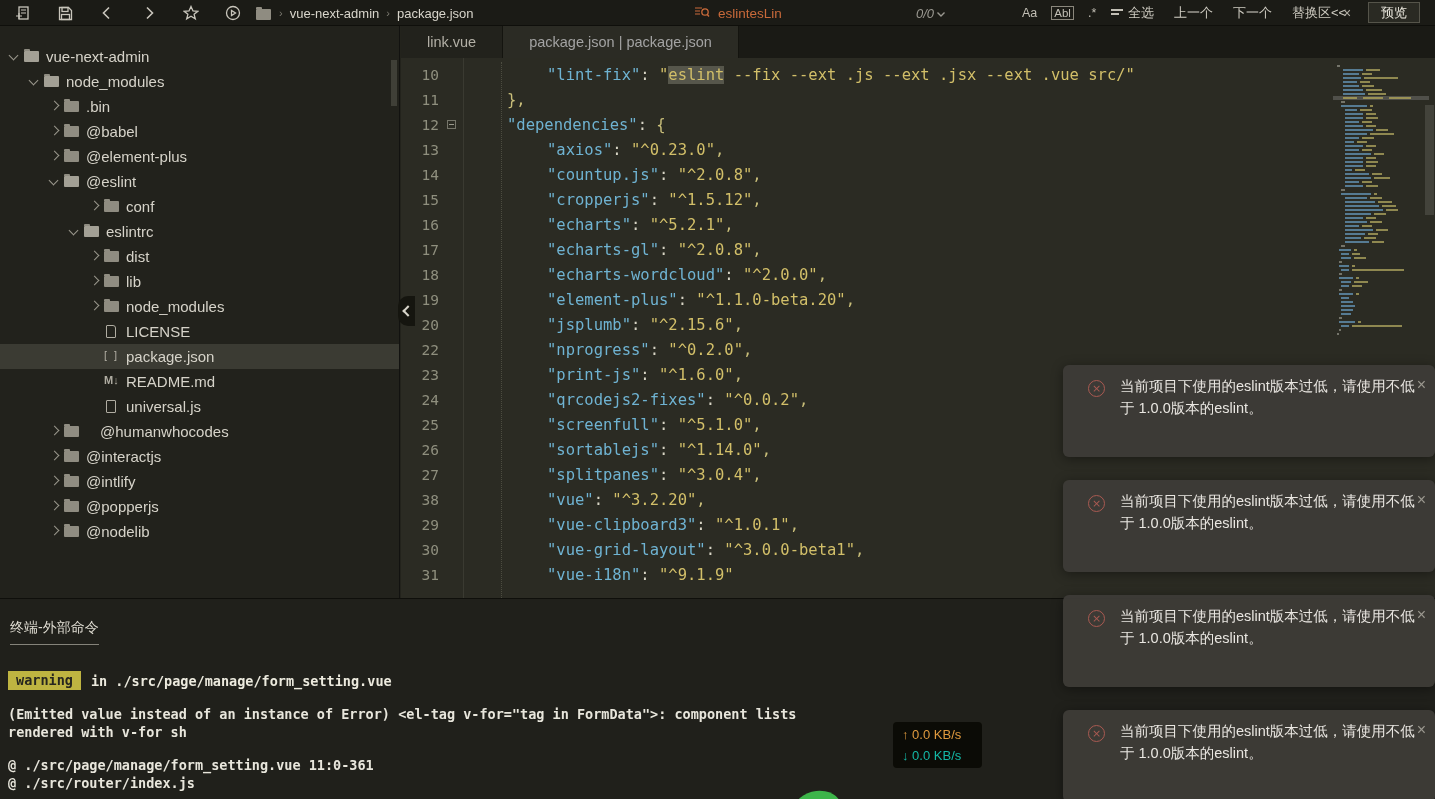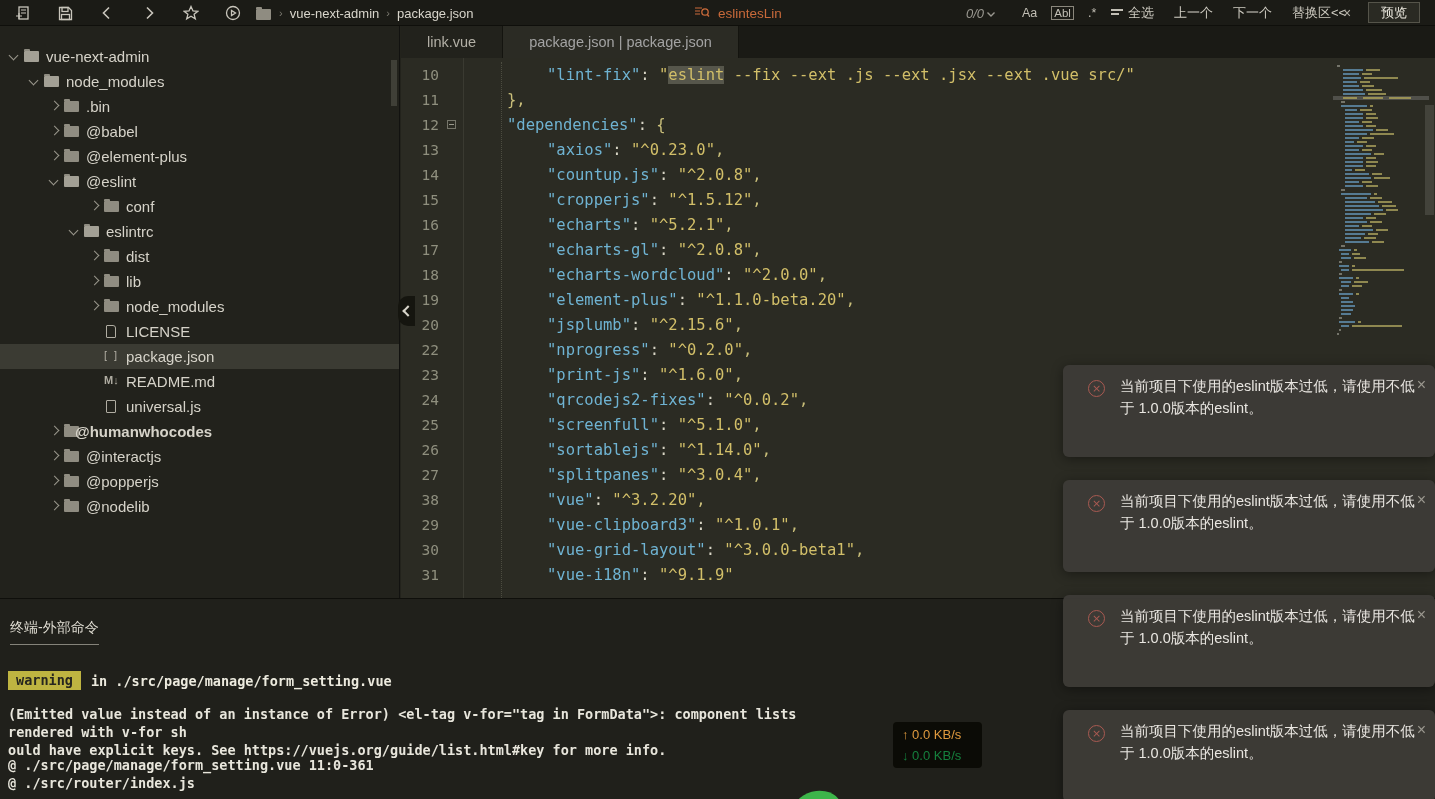--- a/index.html
+++ b/index.html
@@ -7,21 +7,21 @@
   body { position:relative; background:#23231c; font-family:"Liberation Sans",sans-serif; color:#d6d3c9; }
 
   
   .toolbar { position:absolute; top:0; left:0; right:0; height:26px; background:#1b1b16; border-bottom:1px solid #0f0f0b; z-index:30; }
   .tb-icons { position:absolute; left:2px; top:0; height:26px; display:flex; align-items:center; }
   .tbtn { width:42px; height:26px; display:flex; align-items:center; justify-content:center; color:#c9c6bc; }
   .tbtn svg { display:block; }
   .breadcrumb { position:absolute; left:256px; top:0; height:26px; display:flex; align-items:center; gap:7px; font-size:13px; color:#d8d5cb; }
   .crumb-sep { color:#7d7b72; font-size:11px; }
   .search-q { position:absolute; left:694px; top:0; height:26px; display:flex; align-items:center; gap:8px; font-size:13.5px; color:#c96a3a; }
-  .counter { position:absolute; left:966px; top:0; height:26px; display:flex; align-items:center; gap:2px; color:#9a9890; }
+  .counter { position:absolute; left:916px; top:0; height:26px; display:flex; align-items:center; gap:2px; color:#9a9890; }
   .counter .cnt { font-style:italic; font-size:13px; }
   .opts { position:absolute; left:1022px; top:0; height:26px; display:flex; align-items:center; gap:14px; color:#c2bfb5; font-size:12.5px; }
   .opt-box { border:1px solid #8a877c; padding:0 2px; font-size:11.5px; }
   .actions { position:absolute; left:1128px; top:0; height:26px; display:flex; align-items:center; gap:20px; font-size:13px; color:#cfccc2; }
   .tb-close { position:absolute; left:1337px; top:0; height:26px; width:20px; display:flex; align-items:center; justify-content:center; color:#b3b0a6; font-size:14px; }
   .preview-btn { position:absolute; left:1368px; top:2px; height:21px; padding:0 12px; background:#2a2a23; border:1px solid #55544a; color:#e8e5db; font-size:13px; display:flex; align-items:center; }
 
   
   .sidebar { position:absolute; top:26px; left:0; width:400px; bottom:201px; background:#22221c; border-right:1px solid #121210; overflow:hidden; z-index:5; }
   .tree { position:absolute; top:18px; left:0; right:0; }
@@ -76,21 +76,21 @@
   .terminal { position:absolute; top:598px; left:0; right:0; height:201px; background:#20201b; border-top:1px solid #0f0f0b; z-index:5; font-family:"DejaVu Sans Mono",monospace; }
   .term-tab { position:absolute; left:10px; top:20px; font-family:"Liberation Sans",sans-serif; font-size:14px; color:#dedbd1; padding-bottom:7px; border-bottom:1px solid #85837a; }
   .warn-line { position:absolute; left:8px; top:72px; font-size:13.5px; font-weight:bold; color:#eceade; display:flex; align-items:center; gap:10px; }
   .warn-badge { background:#beb441; color:#26261f; padding:1px 8px 2px; font-weight:bold; }
   .term-msg { position:absolute; left:8px; top:106px; width:860px; font-size:13.5px; font-weight:bold; color:#e8e6dc; line-height:18px; }
   .term-at { position:absolute; left:8px; font-size:13.5px; font-weight:bold; color:#e8e6dc; }
   .at1 { top:158px; } .at2 { top:176px; }
 
   
   .net { position:absolute; left:893px; top:722px; width:89px; height:46px; background:#0b0b06; border-radius:4px; padding:2px 9px; font-size:13px; line-height:21px; z-index:8; }
-  .net .up { color:#e09a3e; } .net .down { color:#15803d; }
+  .net .up { color:#e09a3e; } .net .down { color:#14b8a6; }
 
   .green-arc { position:absolute; left:794px; top:791px; width:46px; height:16px; background:#3db54a; border-radius:50% 50% 0 0 / 100% 100% 0 0; transform:rotate(-6deg); z-index:8; }
 
   
   .toast { position:absolute; left:1063px; width:372px; height:92px; background:rgba(61,59,55,0.97); border-radius:6px; box-shadow:0 2px 12px rgba(0,0,0,0.4); z-index:20; }
   .t-icon { position:absolute; left:25px; top:15px; width:17px; height:17px; border:1.5px solid #aa5a52; border-radius:50%; color:#aa5a52; font-size:11px; line-height:15px; text-align:center; font-family:"DejaVu Sans",sans-serif; }
   .t-text { position:absolute; left:57px; top:10px; width:300px; color:#e9e6e1; font-size:14.5px; line-height:22px; }
   .t-close { position:absolute; right:9px; top:12px; color:#9b988f; font-size:16px; line-height:16px; }
 
   svg { stroke:currentColor; fill:none; stroke-width:1.3; }
@@ -283,28 +283,35 @@
         <span class="ticon" style="left: 104px; top: 5px;">
           <span class="doc-icon"></span>
         </span>
         <span class="tlabel" style="left: 126px;">universal.js</span>
       </div>
       <div class="trow">
         <span class="chev" style="left: 48px; top: 6px;"></span>
         <span class="ticon" style="left: 64px; top: 5px;">
           <span class="fold-folder"></span>
         </span>
-        <span class="tlabel" style="left: 75px; font-weight: bold;">@humanwhocodes</span>
+        <span class="tlabel" style="left: 100px;">@humanwhocodes</span>
       </div>
       <div class="trow">
         <span class="chev" style="left: 48px; top: 6px;"></span>
         <span class="ticon" style="left: 64px; top: 5px;">
           <span class="fold-folder"></span>
         </span>
         <span class="tlabel" style="left: 86px;">@interactjs</span>
+      </div>
+      <div class="trow">
+        <span class="chev" style="left: 48px; top: 6px;"></span>
+        <span class="ticon" style="left: 64px; top: 5px;">
+          <span class="fold-folder"></span>
+        </span>
+        <span class="tlabel" style="left: 86px;">@intlify</span>
       </div>
       <div class="trow">
         <span class="chev" style="left: 48px; top: 6px;"></span>
         <span class="ticon" style="left: 64px; top: 5px;">
           <span class="fold-folder"></span>
         </span>
         <span class="tlabel" style="left: 86px;">@popperjs</span>
       </div>
       <div class="trow">
         <span class="chev" style="left: 48px; top: 6px;"></span>
@@ -618,21 +625,20 @@
 </div>
 
 <div class="terminal">
   <div class="term-tab">终端-外部命令</div>
   <div class="warn-line">
     <span class="warn-badge">warning</span>
     <span>in ./src/page/manage/form_setting.vue</span>
   </div>
   <div class="term-msg">
     <div>(Emitted value instead of an instance of Error) &lt;el-tag v-for="tag in FormData"&gt;: component lists rendered with v-for sh</div>
-    <div>ould have explicit keys. See https://vuejs.org/guide/list.html#key for more info.</div>
   </div>
   <div class="term-at at1"> @ ./src/page/manage/form_setting.vue 11:0-361</div>
   <div class="term-at at2"> @ ./src/router/index.js</div>
 </div>
 
 <div class="net">
   <div class="up">↑ 0.0 KB/s</div>
   <div class="down">↓ 0.0 KB/s</div>
 </div>
 <div class="green-arc"></div>

